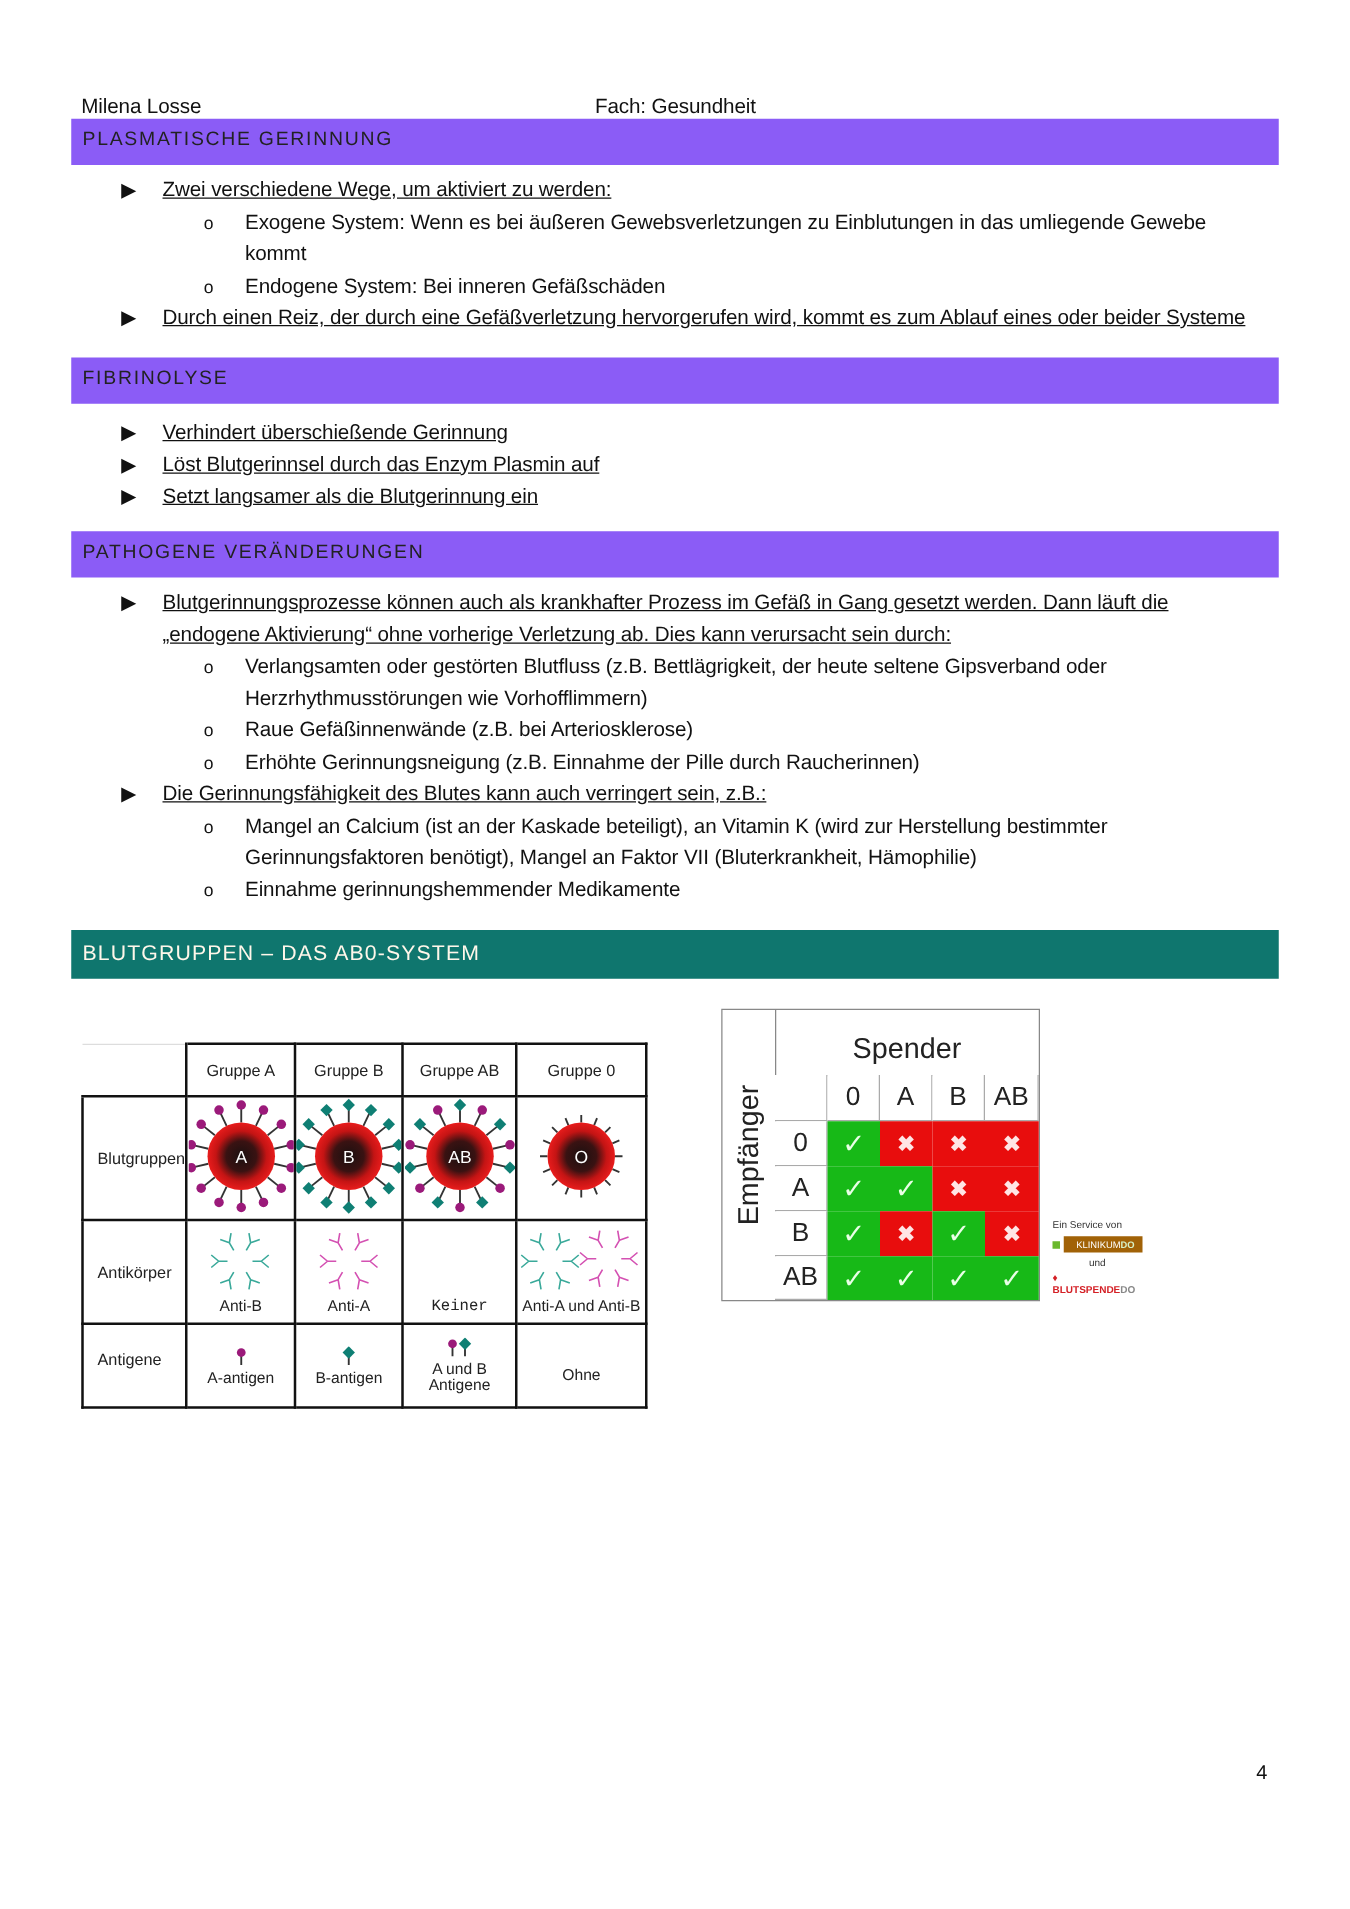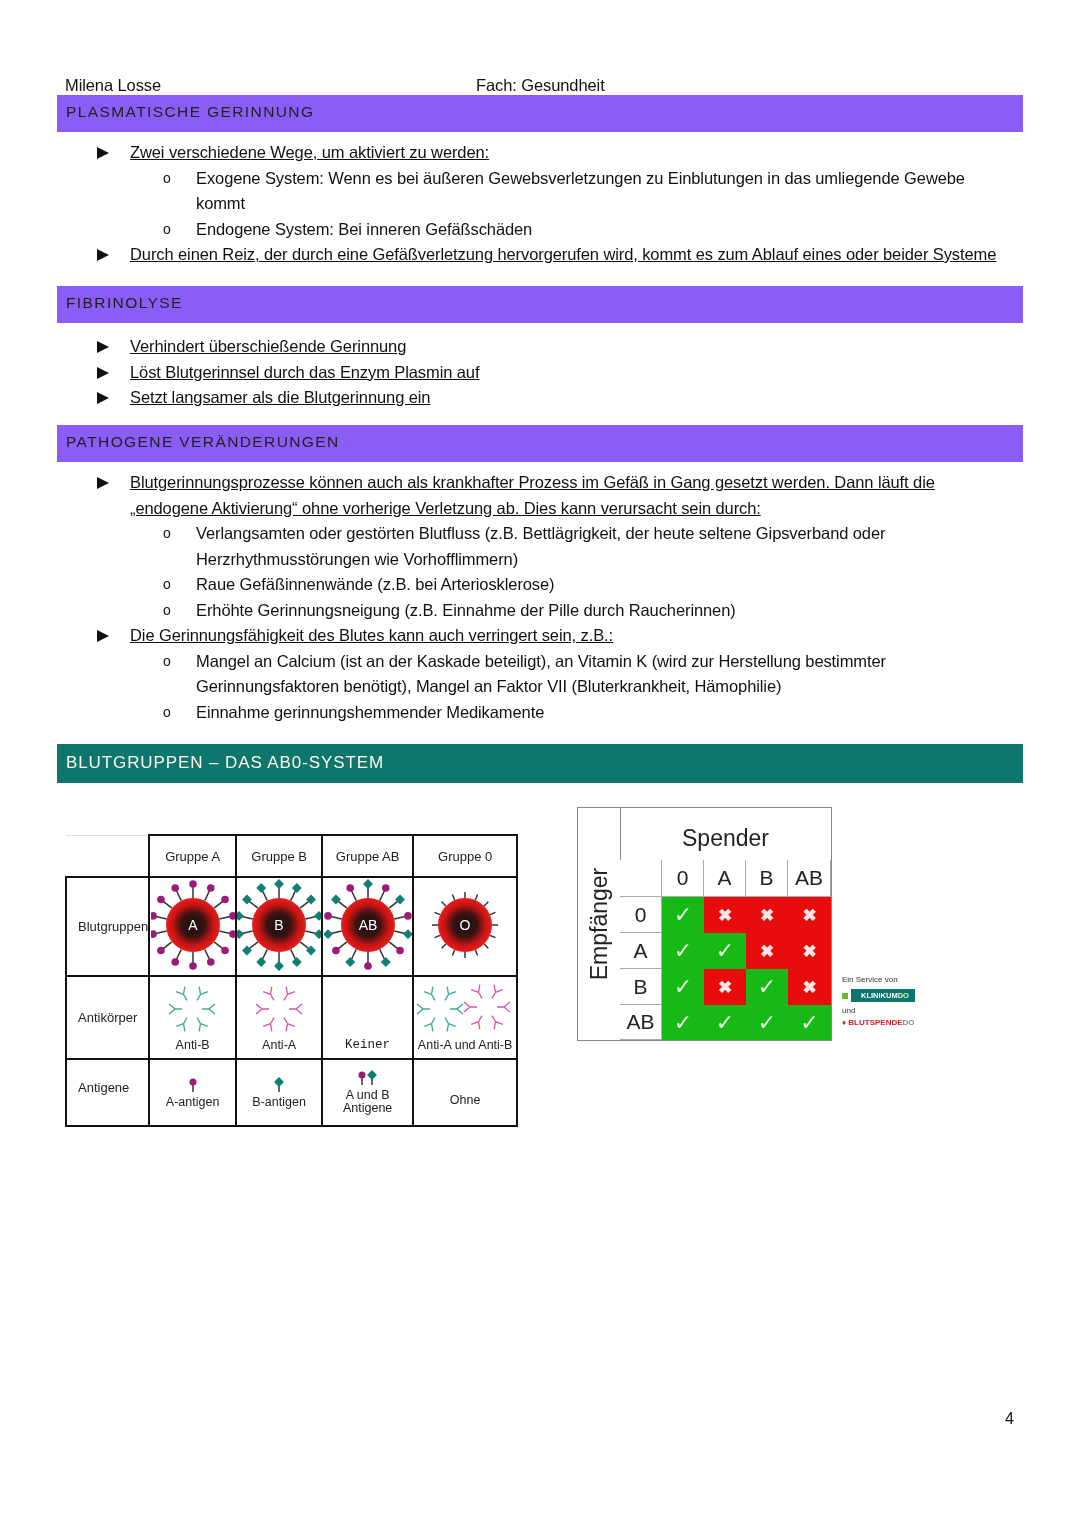--- a/index.html
+++ b/index.html
@@ -35,23 +35,23 @@
   .compat .vlabel span { position: absolute; left: 21px; top: 116px; transform: translate(-50%, -50%) rotate(-90deg); font-size: 23px; white-space: nowrap; color: #222; }
   .compat .spender { position: absolute; left: 42px; top: 0; width: 211px; height: 52px; border-bottom: 1.5px solid #888; text-align: center; line-height: 60px; font-size: 23px; color: #222; }
   .cgrid { position: absolute; left: 42px; top: 52px; display: grid; grid-template-columns: 42px 42px 42px 42px 43px; grid-template-rows: 37px 36px 36px 36px 35px; }
   .cgrid div { display: flex; align-items: center; justify-content: center; font-size: 21px; color: #222; box-sizing: border-box; }
   .cgrid .hd { border-right: 1px solid #aaa; border-bottom: 1px solid #aaa; background: #fff; }
   .cgrid .ok { background: #17b917; color: #e9ffe6; font-size: 22px; }
   .cgrid .no { background: #e80d0d; color: #ffe5e5; font-size: 17px; font-weight: bold; }
   .service { position: absolute; left: 842px; top: 975px; font-size: 8px; color: #333; }
   .service .klin { margin-top: 5px; display: flex; align-items: center; }
   .service .sq { width: 6px; height: 6px; background: #6ab82d; margin-right: 3px; }
-  .service .kbar { background: #0f766e; color: #fff; font-weight: bold; font-size: 7.5px; padding: 2px 6px 2px 10px; }
+  .service .kbar { background: #a16207; color: #fff; font-weight: normal; font-size: 7.5px; padding: 2px 6px 2px 10px; }
   .service .kbar b { color: #d7f0c5; }
-  .service .und { margin-top: 4px; }
+  .service .und { margin-top: 4px; text-align: center; }
   .service .bsp { margin-top: 3px; color: #d42026; font-weight: bold; font-size: 8px; }
   .service .bsp i { font-style: normal; color: #888; }
   .service .tiny { font-size: 4px; color: #999; margin-left: 10px; }
   .pnum { position: absolute; left: 1005px; top: 1410px; font-size: 16px; }
 </style>
 </head>
 <body>
 
 <div class="page">
 

